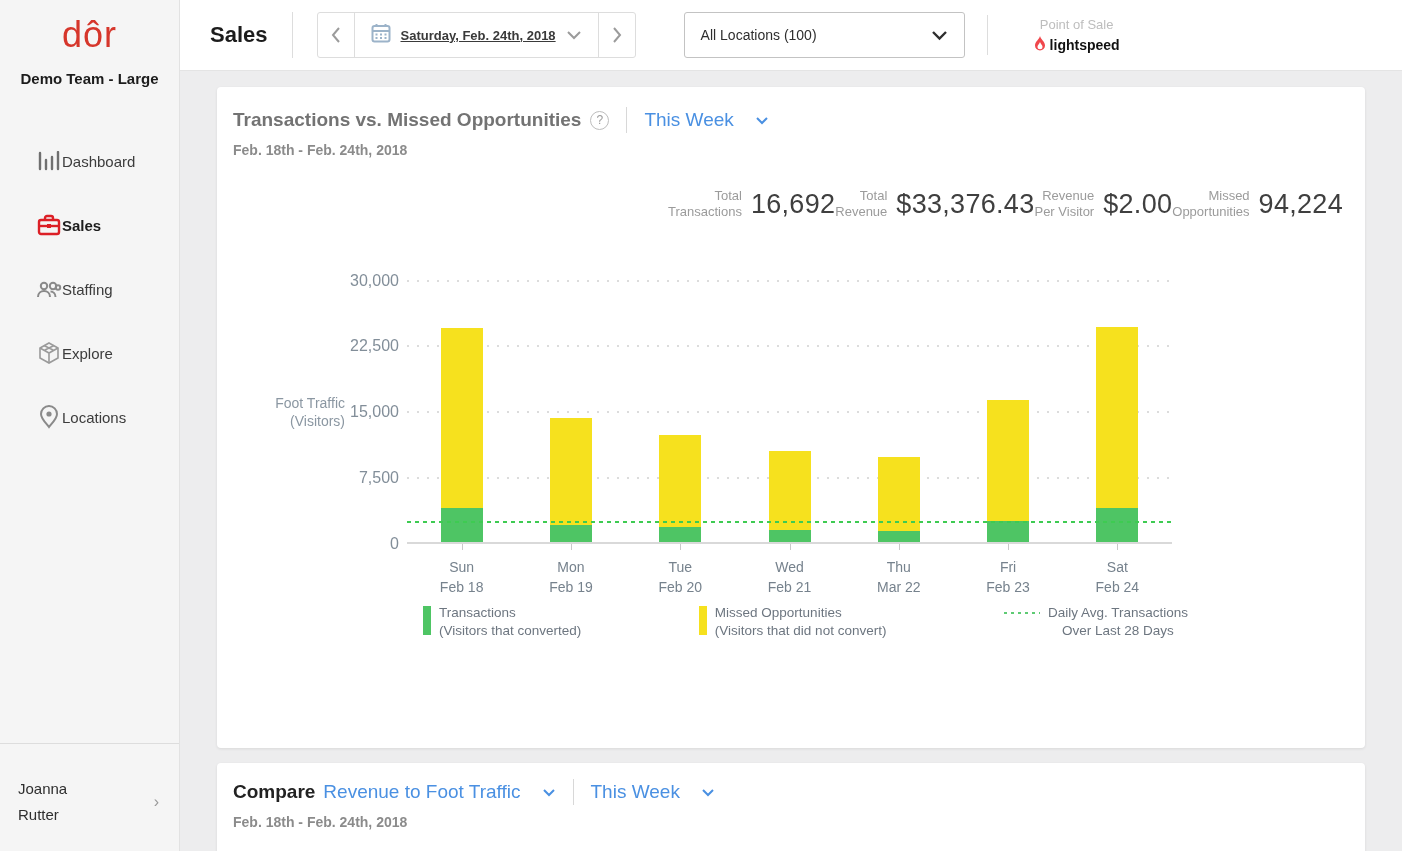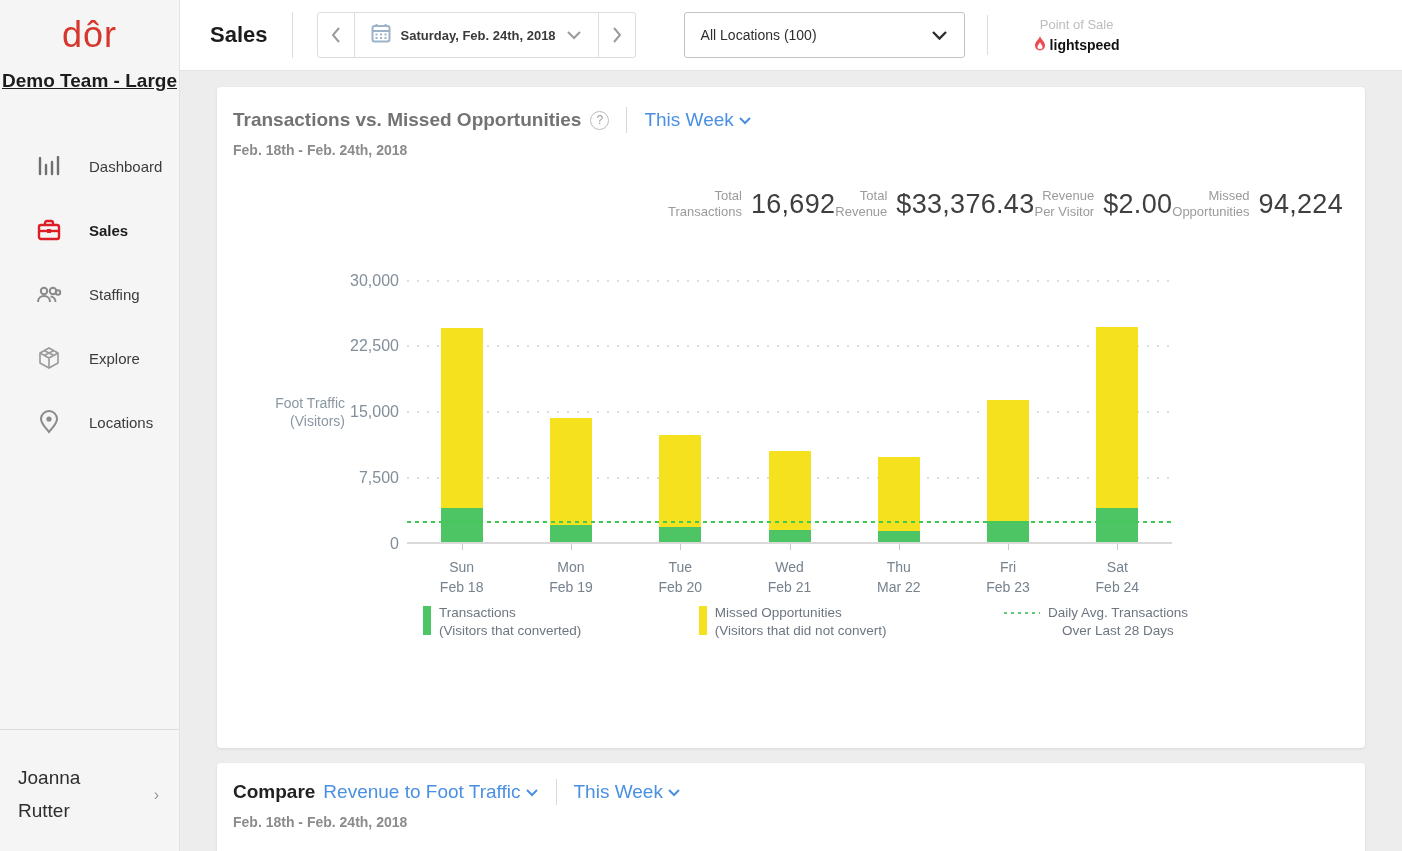--- a/index.html
+++ b/index.html
@@ -4,46 +4,46 @@
 <style>
   * { margin:0; padding:0; box-sizing:border-box; }
   html,body { width:1402px; height:851px; overflow:hidden;
     font-family:"Liberation Sans", sans-serif; background:#ededee; }
   body { display:flex; }
 
   
   .sidebar { width:180px; min-width:180px; height:851px; background:#f5f5f5;
     border-right:1px solid #e2e2e2; display:flex; flex-direction:column; position:relative; }
   .logo { text-align:center; margin-top:14px; font-size:36px; font-weight:400; letter-spacing:1px; }
-  .team-name { text-align:center; margin-top:14px; font-size:19px; font-weight:700; color:#1c1c1c;text-decoration:underline; }
+  .team-name { text-align:center; margin-top:14px; font-size:15px; font-weight:700; color:#1c1c1c; }
   .nav { margin-top:42px; }
-  .nav-item { display:flex; align-items:center; gap:27px; padding:20px 0 20px 36px; cursor:pointer; }
+  .nav-item { display:flex; align-items:center; gap:0; padding:20px 0 20px 36px; cursor:pointer; }
   .nav-item .icon { width:26px; height:24px; display:flex; align-items:center; justify-content:center; }
   .nav-item .label { font-size:15px; color:#3c3c3c; }
   .nav-item.active .label { font-weight:700; color:#1c1c1c; }
   .sidebar-spacer { flex:1; }
   .sidebar-divider { border-top:1px solid #ddd; }
   .user-block { padding:32px 16px 24px 18px; display:flex; align-items:center; }
-  .user-name { font-size:19px; color:#2e2e2e; line-height:1.7; }
+  .user-name { font-size:15px; color:#2e2e2e; line-height:1.7; }
   .user-chevron { margin-left:auto; color:#9a9a9a; font-size:16px; padding-right:4px; cursor:pointer; }
 
   
   .main { flex:1; display:flex; flex-direction:column; }
   .topbar { height:71px; background:#fff; border-bottom:1px solid #e4e4e4;
     display:flex; align-items:center; padding-left:30px; }
   .page-title { font-size:22px; font-weight:700; color:#1c1c1c; }
   .vdiv { width:1px; height:46px; background:#ddd; margin:0 24px; }
   .vdiv.short { height:40px; }
 
   .datepicker { display:flex; align-items:stretch; height:46px; border:1px solid #ddd;
     border-radius:3px; background:#fff; }
   .dp-btn { width:36px; display:flex; align-items:center; justify-content:center; cursor:pointer; }
   .dp-mid { display:flex; align-items:center; gap:10px; padding:0 16px;
     border-left:1px solid #ddd; border-right:1px solid #ddd; cursor:pointer; }
-  .dp-date { font-size:13px; font-weight:700; color:#3a3a3a; }
+  .dp-date { font-size:13px; font-weight:700; color:#3a3a3a;text-decoration:underline; }
   .chev { stroke:#9b9b9b; stroke-width:2; fill:none; }
   .chev-dark { stroke:#2e2e2e; stroke-width:2.4; fill:none; }
   .chev-blue { stroke:#4a90e2; stroke-width:2; fill:none; }
 
   .loc-select { margin-left:48px; width:281px; height:46px; border:1px solid #c3c3c3; border-radius:3px;
     background:#fff; display:flex; align-items:center; padding:0 16px; cursor:pointer; }
   .loc-label { font-size:14px; color:#2e2e2e; }
   .loc-select svg { margin-left:auto; }
 
   .pos-block { margin-left:24px; text-align:center; }
@@ -55,21 +55,21 @@
   .card { background:#fff; border-radius:4px; box-shadow:0 1px 3px rgba(0,0,0,.09); }
   .card-1 { height:661px; padding:20px 16px; }
   .card-2 { margin-top:15px; height:220px; padding:16px 16px; }
 
   .card-head { display:flex; align-items:center; }
   .card-title { font-size:19px; font-weight:700; color:#737373; }
   .help-icon { width:19px; height:19px; border:1px solid #bdbdbd; border-radius:50%;
     color:#9b9b9b; font-size:12px; display:flex; align-items:center; justify-content:center;
     margin-left:9px; cursor:pointer; }
   .head-div { width:1px; height:26px; background:#d8d8d8; margin:0 17px; }
-  .blue-select { display:flex; align-items:center; gap:4px; color:#4a90e2; font-size:19px; cursor:pointer; }
+  .blue-select { display:flex; align-items:center; gap:21px; color:#4a90e2; font-size:19px; cursor:pointer; }
   .card-sub { margin-top:9px; font-size:14px; font-weight:700; color:#8b8b8b; }
 
   
   .stats-row { display:flex; justify-content:flex-end; margin:30px 6px 0 14px; }
   .stat { display:flex; align-items:center; gap:9px; }
   .stat-label { text-align:right; font-size:13px; color:#9b9b9b; line-height:1.25; }
   .stat-value { font-size:27px; color:#3f3f3f; letter-spacing:.3px; }
 
   
   .chart { margin-top:60px; display:flex; }

